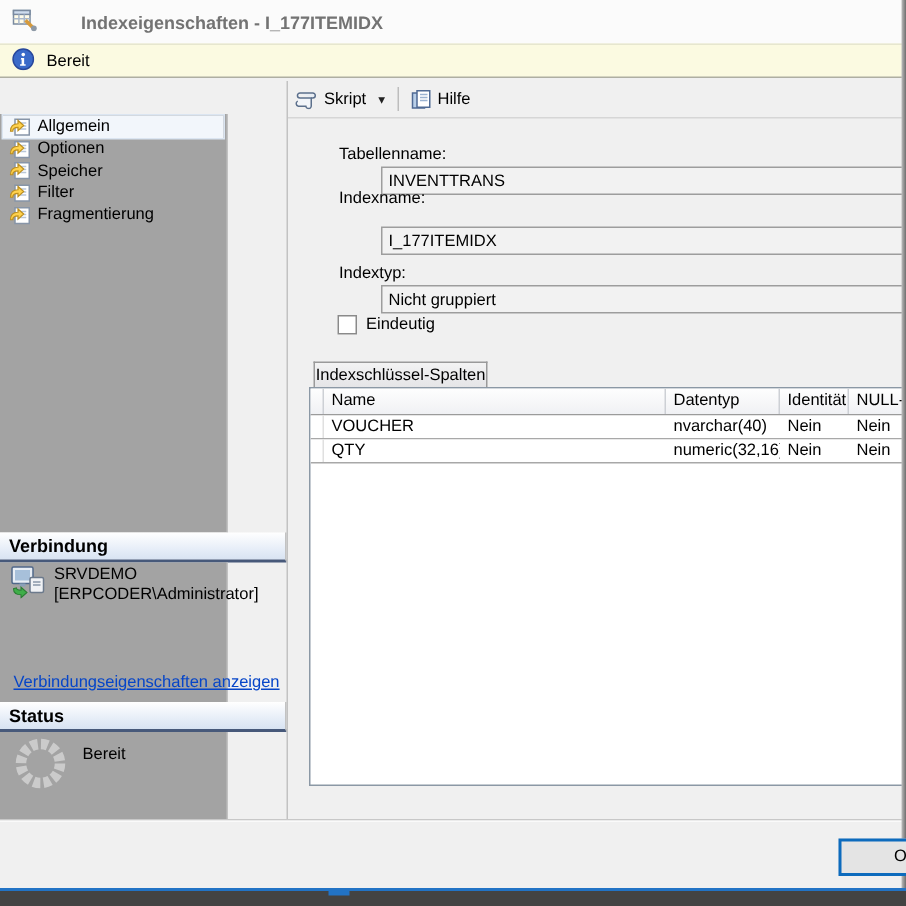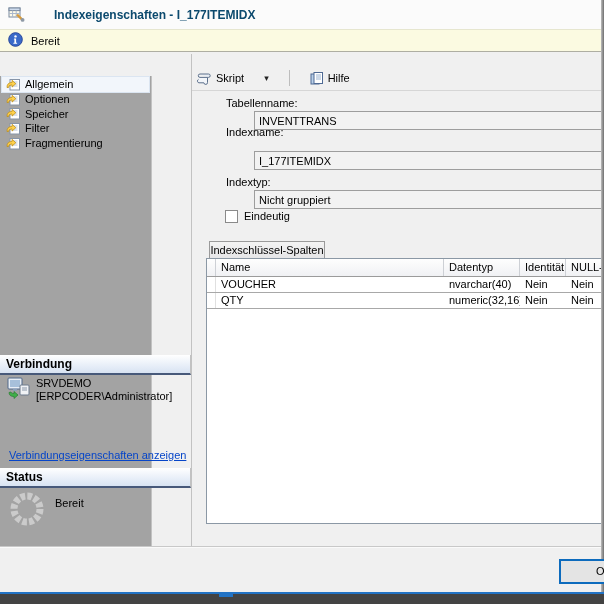--- a/index.html
+++ b/index.html
@@ -7,21 +7,21 @@
     position:relative;width:604px;height:604px;overflow:hidden;
     background:#f0f0f0;
     font-family:"Liberation Sans","DejaVu Sans",sans-serif;
     font-size:11px;color:#000;
   }
   .abs{position:absolute;}
 
   
   .titlebar{left:0;top:0;width:604px;height:29px;background:#fbfbfb;
     display:flex;align-items:center;gap:7px;padding-left:8px;box-sizing:border-box;}
-  .title-text{font-size:12px;font-weight:600;color:#0c4a6e;padding-left:22px;}
+  .title-text{font-size:12px;font-weight:600;color:#737373;padding-left:22px;}
 
   
   .infobar{left:0;top:29px;width:604px;height:23px;background:#fbfae1;
     border-top:1px solid #e6e6cf;border-bottom:1px solid #aeaea2;
     display:flex;align-items:center;gap:8px;padding-left:8px;box-sizing:border-box;}
 
   
   .sb-hdr{width:191px;height:20px;box-sizing:border-box;
     background:linear-gradient(180deg,#ffffff 0%,#e7eef8 60%,#d8e3f2 100%);
     border-bottom:2px solid #47597a;border-right:1px solid #c2c2c2;
@@ -40,21 +40,21 @@
   .side-item span{white-space:nowrap;}
 
   .conn-row{left:7px;top:377px;display:flex;gap:5px;width:180px;}
   .conn-lines{line-height:13px;}
   .conn-link{left:9px;top:449px;color:#0645c8;text-decoration:underline;cursor:pointer;white-space:nowrap;}
   .spinner{left:8px;top:490px;}
   .status-text{left:55px;top:497px;}
 
   
   .toolbar{left:192px;top:54px;width:412px;height:25px;box-sizing:border-box;
-    border-bottom:1px solid #d6d6d6;display:flex;align-items:center;padding-left:1px;gap:14px;margin-top:12px;}
+    border-bottom:1px solid #d6d6d6;display:flex;align-items:center;padding-left:1px;gap:2px;}
   .tb-btn{display:flex;align-items:center;gap:4px;padding:2px 3px;cursor:default;}
   .tb-dd{padding:2px 3px;font-size:9px;color:#222;cursor:default;}
   .tb-sep{width:1px;height:16px;background:#bdbdbd;margin:0 3px;}
 
   
   .f-label{left:226px;white-space:nowrap;}
   .l1{top:97px;} .l2{top:126px;} .l3{top:176px;}
   .f-field{left:206px;width:458px;height:19px;box-sizing:border-box;
     background:#f2f2f2;border:1px solid #9d9d9d;padding:2px 4px;
     font-family:inherit;font-size:11px;color:#000;margin-left:48px;}

